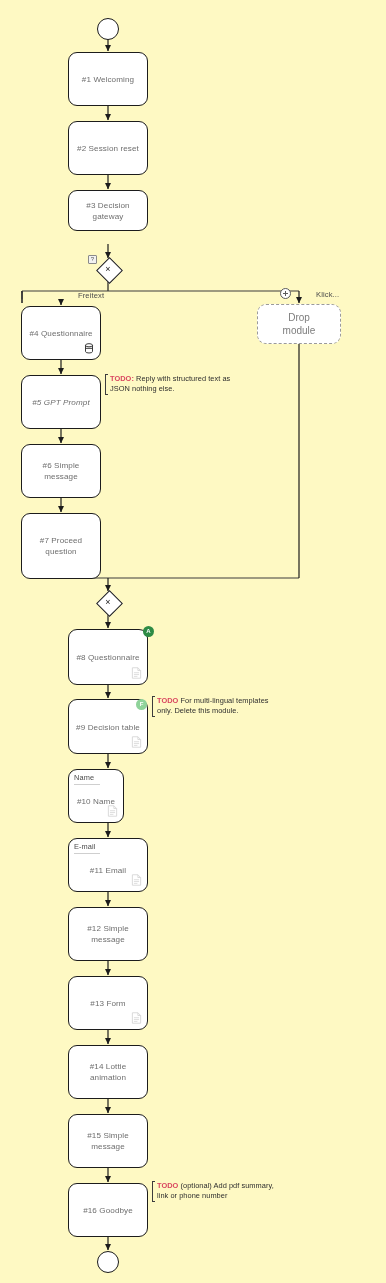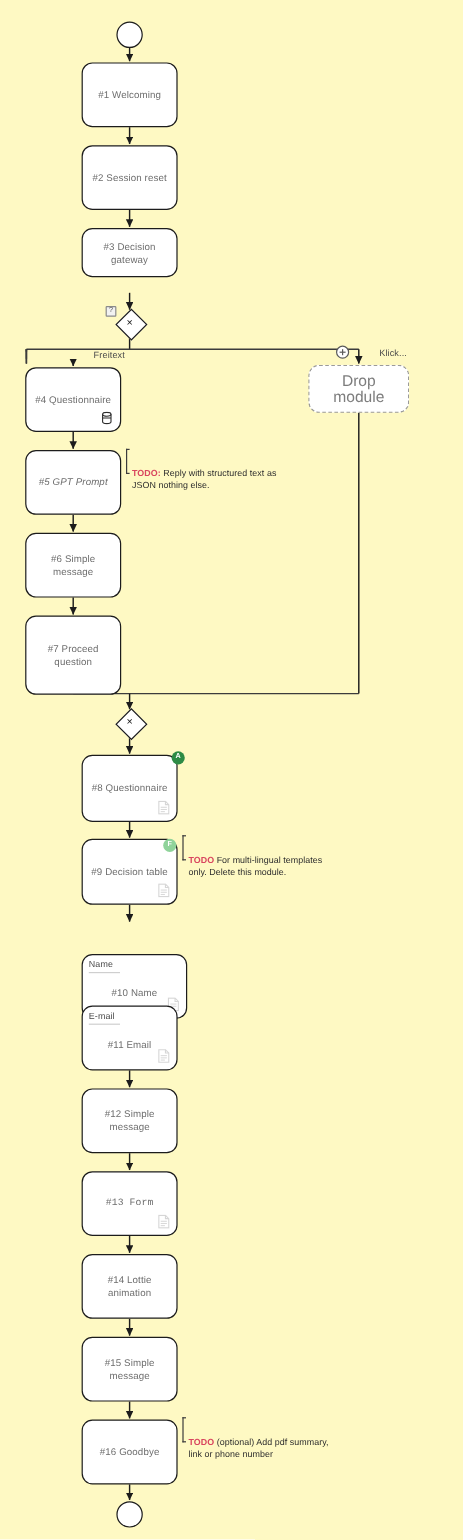--- a/index.html
+++ b/index.html
@@ -75,21 +75,21 @@
     border-radius: 9px;
     background: #ffffff;
   }
   .dashed-label {
     position: absolute;
     left: 0;
     right: 0;
     top: 50%;
     transform: translateY(-50%);
     text-align: center;
-    font-size: 13px;
+    font-size: 10px;
     color: #7d7d7d;
     line-height: 13px;
   }
   .endpoint {
     position: absolute;
     box-sizing: border-box;
     border: 1.2px solid #1c1c1c;
     border-radius: 50%;
     background: #ffffff;
   }
@@ -186,21 +186,20 @@
     width: 10px;
     height: 11px;
   }
   .todo-note {
     position: absolute;
     font-size: 7.4px;
     line-height: 10px;
     color: #2d2d2d;
     white-space: nowrap;
     letter-spacing: 0.05px;
-    margin-top: 16px;
   }
   .todo-kw {
     color: #d9465f;
     font-weight: bold;
   }
   .todo-bracket {
     position: absolute;
     box-sizing: border-box;
     border-left: 1px solid #3c3c3c;
     border-top: 1px solid #3c3c3c;
@@ -365,21 +364,21 @@
       <line x1="3.2" y1="10.2" x2="7" y2="10.2" stroke="#4a4a4a" stroke-width="0.9"></line>
     </svg>
   </div>
   <div class="green-badge light" style="left:136px; top:699px;">F</div>
   <div class="todo-bracket" style="left:152px; top:696px; height:21px;"></div>
   <div class="todo-note" style="left:157px; top:696px;">
     <span class="todo-kw">TODO</span><span> For multi-lingual templates</span><br>
     <span>only. Delete this module.</span>
   </div>
 
-  <div class="node has-field" style="left:68px; top:795px; width:88px; height:54px;">
+  <div class="node has-field" style="left:68px; top:769px; width:56px; height:54px;">
     <div class="field-title">Name</div>
     <div class="field-rule"></div>
     <div class="node-label" style="top:26px; transform:none;">#10 Name</div>
     <svg class="doc-icon" style="right:5px; bottom:5px;" viewBox="0 0 12 13">
       <path d="M1.5 0.8 H7.5 L10.5 3.8 V12.2 H1.5 Z" fill="none" stroke="#4a4a4a" stroke-width="1"></path>
       <path d="M7.5 0.8 V3.8 H10.5" fill="none" stroke="#4a4a4a" stroke-width="1"></path>
       <line x1="3.2" y1="6.2" x2="8.8" y2="6.2" stroke="#4a4a4a" stroke-width="0.9"></line>
       <line x1="3.2" y1="8.2" x2="8.8" y2="8.2" stroke="#4a4a4a" stroke-width="0.9"></line>
       <line x1="3.2" y1="10.2" x2="7" y2="10.2" stroke="#4a4a4a" stroke-width="0.9"></line>
     </svg>
@@ -395,21 +394,21 @@
       <line x1="3.2" y1="6.2" x2="8.8" y2="6.2" stroke="#4a4a4a" stroke-width="0.9"></line>
       <line x1="3.2" y1="8.2" x2="8.8" y2="8.2" stroke="#4a4a4a" stroke-width="0.9"></line>
       <line x1="3.2" y1="10.2" x2="7" y2="10.2" stroke="#4a4a4a" stroke-width="0.9"></line>
     </svg>
   </div>
 
   <div class="node" style="left:68px; top:907px; width:80px; height:54px;">
     <div class="node-label">#12 Simple message</div>
   </div>
 
-  <div class="node" style="left:68px; top:976px; width:80px; height:54px;font-family:Liberation Mono, monospace;">
+  <div class="node" style="left:68px; top:976px; width:80px; height:54px;">
     <div class="node-label">#13 Form</div>
     <svg class="doc-icon" style="right:5px; bottom:5px;" viewBox="0 0 12 13">
       <path d="M1.5 0.8 H7.5 L10.5 3.8 V12.2 H1.5 Z" fill="none" stroke="#4a4a4a" stroke-width="1"></path>
       <path d="M7.5 0.8 V3.8 H10.5" fill="none" stroke="#4a4a4a" stroke-width="1"></path>
       <line x1="3.2" y1="6.2" x2="8.8" y2="6.2" stroke="#4a4a4a" stroke-width="0.9"></line>
       <line x1="3.2" y1="8.2" x2="8.8" y2="8.2" stroke="#4a4a4a" stroke-width="0.9"></line>
       <line x1="3.2" y1="10.2" x2="7" y2="10.2" stroke="#4a4a4a" stroke-width="0.9"></line>
     </svg>
   </div>
 

